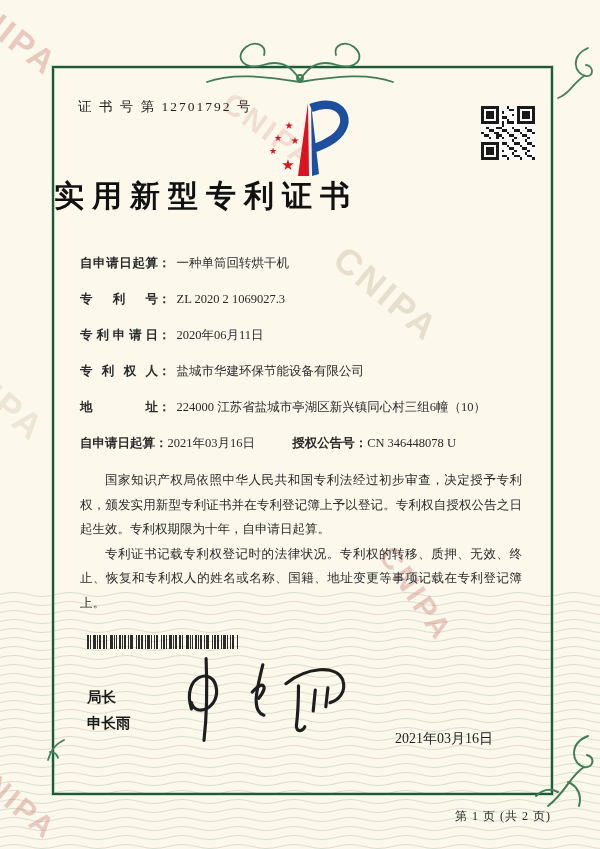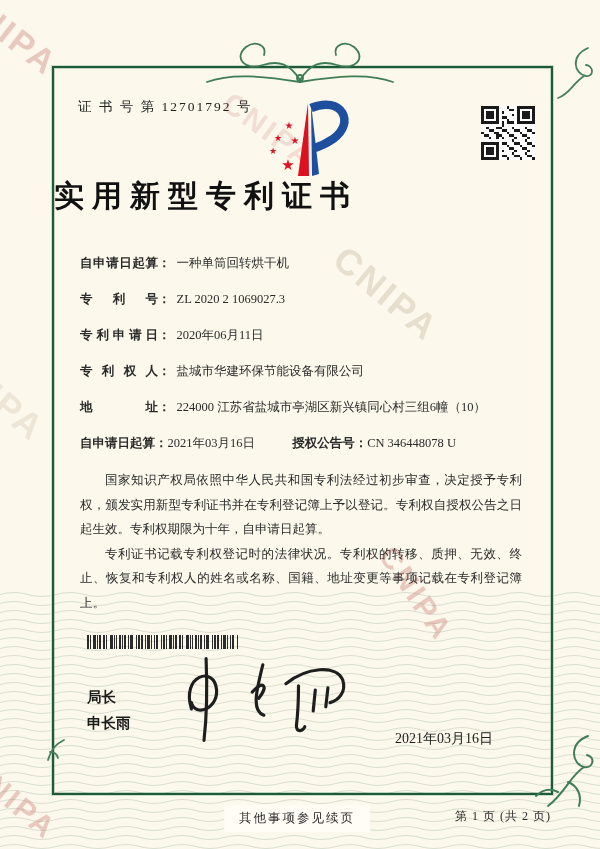--- a/index.html
+++ b/index.html
@@ -330,15 +330,14 @@
         <path d="M146,40 L144,60"></path>
         <path d="M158,38 L156,56"></path>
       </g>
     </svg>
 
     <div class="issue-date">2021年03月16日</div>
 
     <div class="page-footer">第 1 页 (共 2 页)</div>
   </div>
 
-  <div class="continuation">其他事项参见续页</div>
 
 </div>
 
 </body></html>

